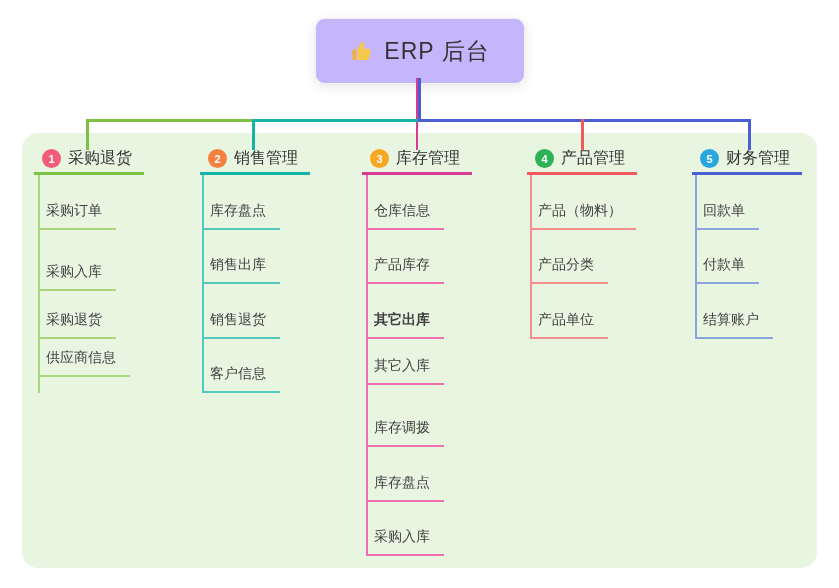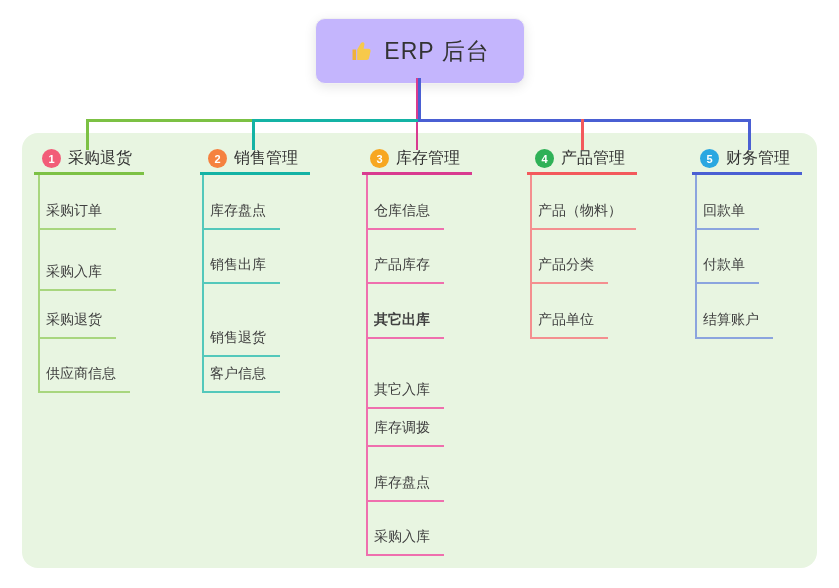--- a/index.html
+++ b/index.html
@@ -51,39 +51,39 @@
     </div>
   <div id="branches">
       <div class="branch-label" style="left: 34px; border-bottom-color: rgb(124, 193, 68);">
         <span class="badge" style="background: rgb(242, 92, 120);">1</span>
         <span class="branch-title">采购退货</span>
       </div>
       <div class="spine" style="left: 38px; top: 175px; height: 218px; background: rgb(168, 214, 126);"></div>
       <div class="child" style="left: 38px; top: 201px; border-bottom-color: rgb(168, 214, 126);"><span>采购订单</span></div>
       <div class="child" style="left: 38px; top: 262px; border-bottom-color: rgb(168, 214, 126);"><span>采购入库</span></div>
       <div class="child" style="left: 38px; top: 310px; border-bottom-color: rgb(168, 214, 126);"><span>采购退货</span></div>
-      <div class="child" style="left: 38px; top: 364px; border-bottom-color: rgb(168, 214, 126); text-align: right;"><span>供应商信息</span></div>
+      <div class="child" style="left: 38px; top: 348px; border-bottom-color: rgb(168, 214, 126); text-align: right;"><span>供应商信息</span></div>
       <div class="branch-label" style="left: 200px; border-bottom-color: rgb(20, 179, 165);">
         <span class="badge" style="background: rgb(245, 129, 63);">2</span>
         <span class="branch-title">销售管理</span>
       </div>
       <div class="spine" style="left: 202px; top: 175px; height: 218px; background: rgb(83, 200, 187);"></div>
       <div class="child" style="left: 202px; top: 201px; border-bottom-color: rgb(83, 200, 187);"><span>库存盘点</span></div>
       <div class="child" style="left: 202px; top: 255px; border-bottom-color: rgb(83, 200, 187);"><span>销售出库</span></div>
-      <div class="child" style="left: 202px; top: 328px; border-bottom-color: rgb(83, 200, 187);"><span>销售退货</span></div>
+      <div class="child" style="left: 202px; top: 310px; border-bottom-color: rgb(83, 200, 187);"><span>销售退货</span></div>
       <div class="child" style="left: 202px; top: 364px; border-bottom-color: rgb(83, 200, 187);"><span>客户信息</span></div>
       <div class="branch-label" style="left: 362px; border-bottom-color: rgb(217, 59, 144);">
         <span class="badge" style="background: rgb(247, 167, 33);">3</span>
         <span class="branch-title">库存管理</span>
       </div>
       <div class="spine" style="left: 366px; top: 175px; height: 381px; background: rgb(239, 111, 174);"></div>
       <div class="child" style="left: 366px; top: 201px; border-bottom-color: rgb(239, 111, 174);"><span>仓库信息</span></div>
       <div class="child" style="left: 366px; top: 255px; border-bottom-color: rgb(239, 111, 174);"><span>产品库存</span></div>
       <div class="child" style="left: 366px; top: 310px; border-bottom-color: rgb(239, 111, 174); font-weight: bold;"><span>其它出库</span></div>
-      <div class="child" style="left: 366px; top: 380px; border-bottom-color: rgb(239, 111, 174);"><span>其它入库</span></div>
+      <div class="child" style="left: 366px; top: 356px; border-bottom-color: rgb(239, 111, 174);"><span>其它入库</span></div>
       <div class="child" style="left: 366px; top: 418px; border-bottom-color: rgb(239, 111, 174);"><span>库存调拨</span></div>
       <div class="child" style="left: 366px; top: 473px; border-bottom-color: rgb(239, 111, 174);"><span>库存盘点</span></div>
       <div class="child" style="left: 366px; top: 527px; border-bottom-color: rgb(239, 111, 174);"><span>采购入库</span></div>
       <div class="branch-label" style="left: 527px; border-bottom-color: rgb(243, 89, 92);">
         <span class="badge" style="background: rgb(47, 177, 87);">4</span>
         <span class="branch-title">产品管理</span>
       </div>
       <div class="spine" style="left: 530px; top: 175px; height: 164px; background: rgb(244, 143, 143);"></div>
       <div class="child" style="left: 530px; top: 201px; border-bottom-color: rgb(244, 143, 143);"><span>产品（物料）</span></div>
       <div class="child" style="left: 530px; top: 255px; border-bottom-color: rgb(244, 143, 143);"><span>产品分类</span></div>

